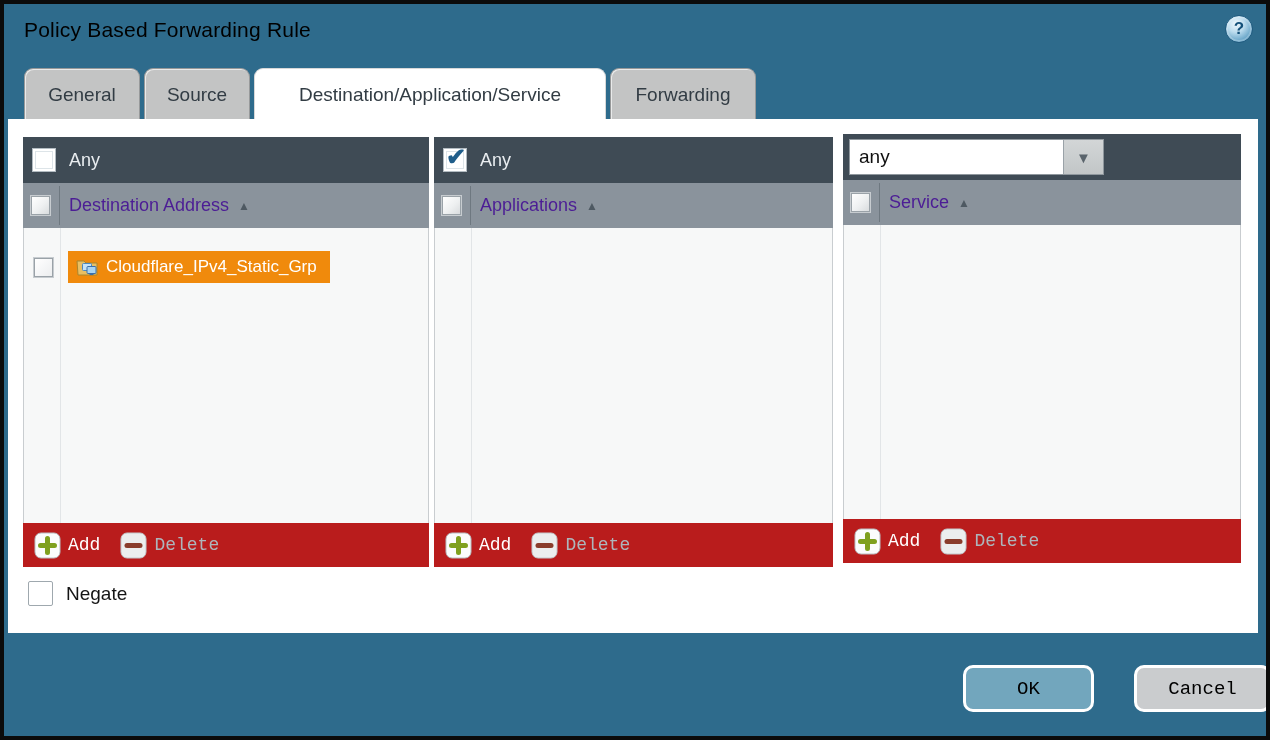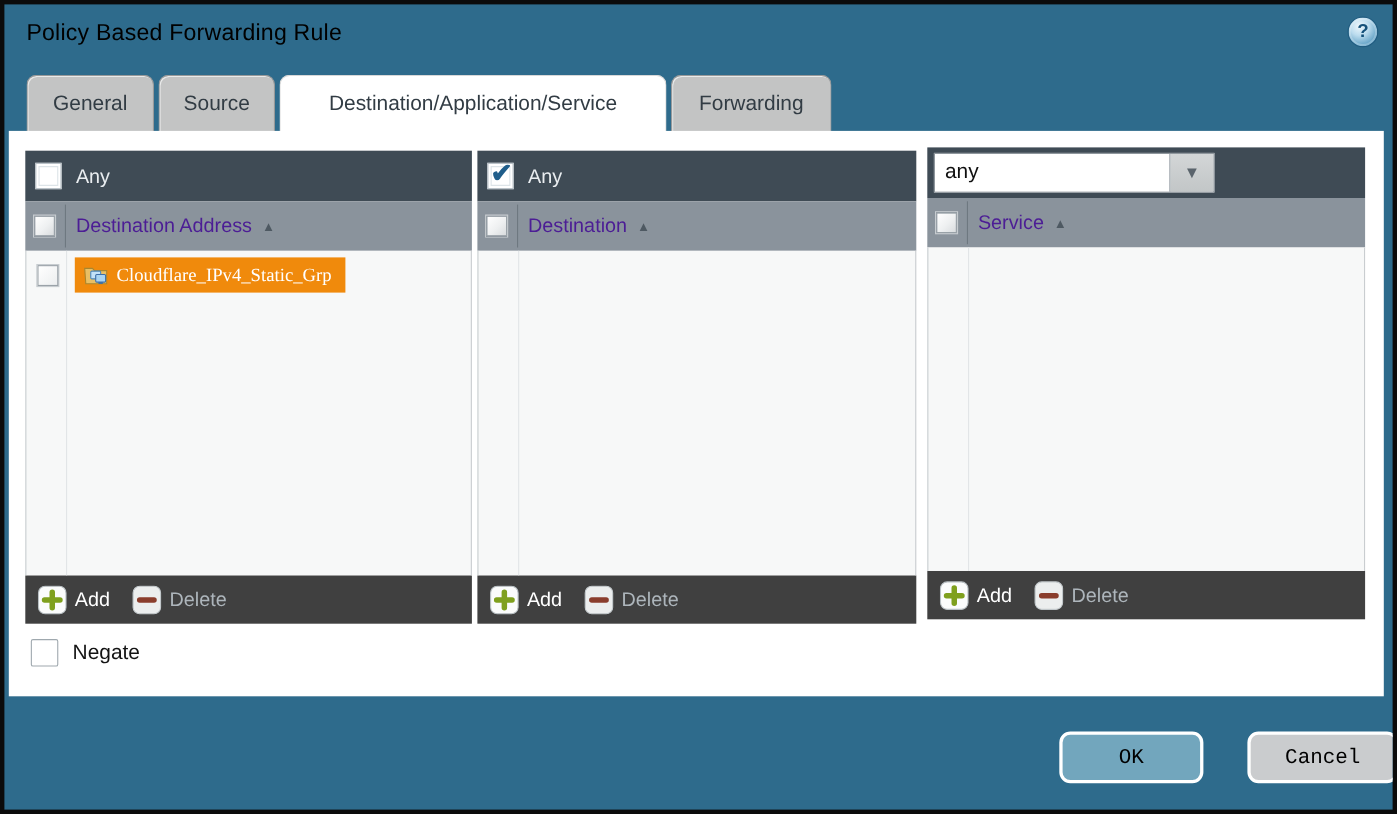--- a/index.html
+++ b/index.html
@@ -44,21 +44,21 @@
     position:absolute; left:4px; top:115px; width:1250px; height:514px;
     background:#ffffff; z-index:2;
   }
 
   .col { position:absolute; display:flex; flex-direction:column; }
   .col-head { height:46px; background:#3f4b55; display:flex; align-items:center; flex:none; }
   .col-sub  { height:45px; background:#8a939c; display:flex; align-items:center; flex:none; position:relative; cursor:pointer; }
   .col-sub::after { content:""; position:absolute; left:36px; top:3px; bottom:3px; width:1px; background:#6e7880; }
   .col-list { flex:1; background:#f7f8f8; border-left:1px solid #c9cdd0; border-right:1px solid #c9cdd0; position:relative; }
   .col-list::before { content:""; position:absolute; left:36px; top:0; bottom:0; width:1px; background:#e2e5e7; }
-  .col-foot { height:44px; background:#404040; display:flex; align-items:center; flex:none; }
+  .col-foot { height:44px; background:#b91c1c; display:flex; align-items:center; flex:none;font-family:Liberation Mono, monospace; }
 
   .cb {
     width:24px; height:24px; background:#fff; border:1px solid #b3bcc2;
     box-shadow:inset 0 0 0 2px #fff, inset 0 0 0 3px #dde4e8;
     position:relative; flex:none; cursor:pointer;
   }
   .cb .check {
     display:none; position:absolute; left:2px; top:-6px;
     color:#1f5d8a; font-size:24px; font-weight:bold;
   }
@@ -72,21 +72,21 @@
   }
   .cb-small.on-white { background:linear-gradient(135deg,#ffffff,#eceeef); }
 
   .any-label { margin-left:13px; color:#e9edf0; font-size:18px; }
   .sub-label { margin-left:19px; color:#4c1d95; font-size:18px; }
   .sort-ico { margin-left:9px; color:#4e5962; font-size:12px; }
 
   .head-cb { margin-left:9px; }
   .sub-cb  { margin-left:8px; }
 
-  .item-row { position:absolute; left:0; right:0; top:5px; height:34px; display:flex; align-items:center;font-family:Liberation Serif, serif; }
+  .item-row { position:absolute; left:0; right:0; top:22px; height:34px; display:flex; align-items:center; }
   .item-row .cb-small { margin-left:10px; }
   .item-chip {
     margin-left:15px; height:32px; background:#f08a0c;
     display:flex; align-items:center; gap:8px; padding:0 13px 0 8px;
     color:#ffffff; font-size:17px; cursor:pointer; white-space:nowrap;
   }
 
   .foot-btn { display:flex; align-items:center; gap:7px; cursor:pointer; }
   .foot-btn.add { margin-left:11px; }
   .foot-btn.del { margin-left:20px; }
@@ -192,21 +192,21 @@
 
     <div class="col" style="left:426px; top:18px; width:399px; height:430px;">
       <div class="col-head">
         <div class="cb head-cb checked">
           <span class="check">✔</span>
         </div>
         <span class="any-label">Any</span>
       </div>
       <div class="col-sub">
         <div class="cb-small sub-cb"></div>
-        <span class="sub-label">Destination</span>
+        <span class="sub-label">Applications</span>
         <span class="sort-ico">▲</span>
       </div>
       <div class="col-list"></div>
       <div class="col-foot">
         <div class="foot-btn add">
           <span>
             <svg width="27" height="27" viewBox="0 0 27 27">
               <rect x="1" y="1" width="25" height="25" rx="6" fill="#fbfcfc" stroke="#b9c0c4"></rect>
               <path d="M13.5 6.5 v14 M6.5 13.5 h14" stroke="#7fa01e" stroke-width="5" stroke-linecap="round"></path>
             </svg>

